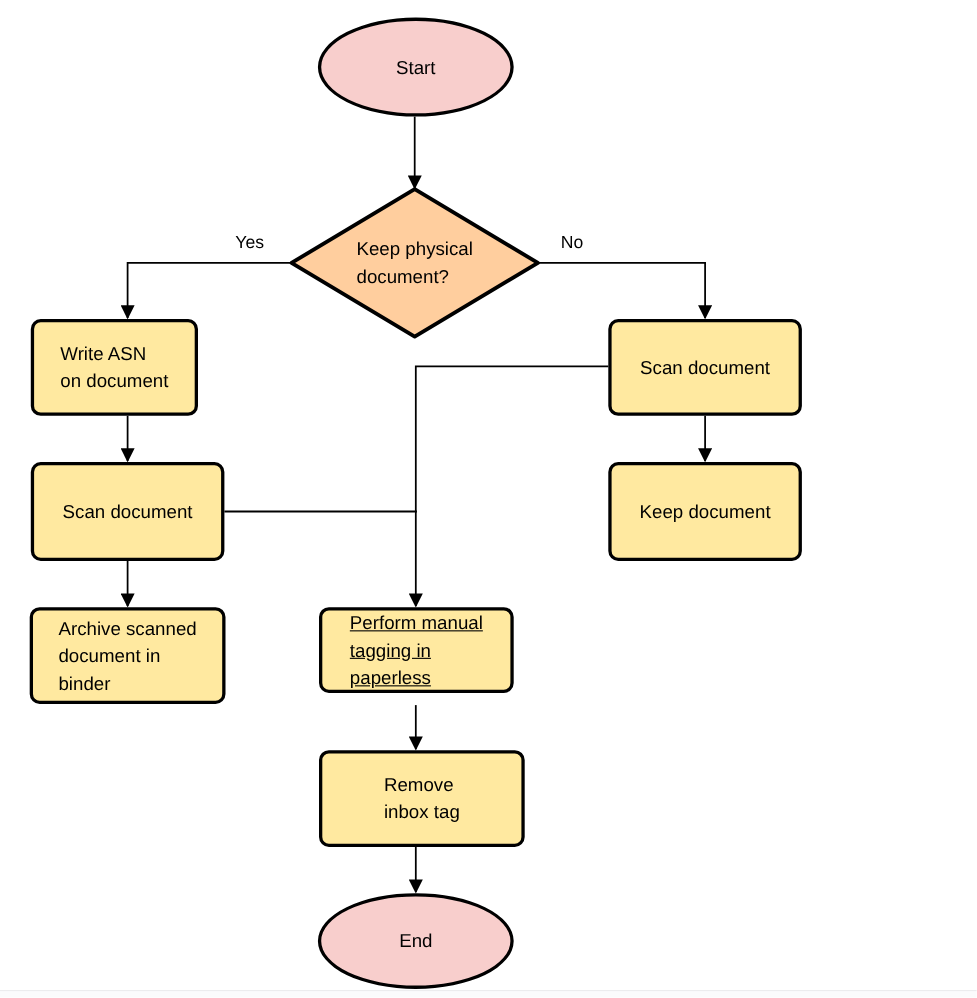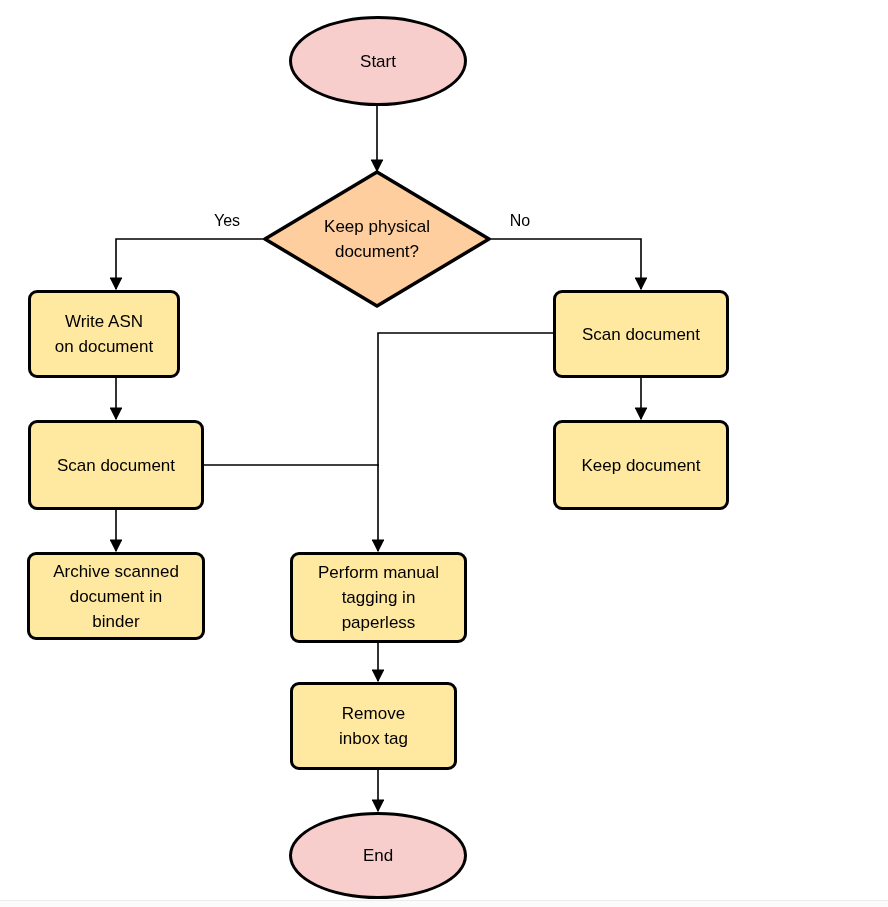--- a/index.html
+++ b/index.html
@@ -32,21 +32,21 @@
     fill: var(--decision-fill, #ffce9e);
     stroke: var(--border, #000000);
     stroke-width: 3.5;
     stroke-linejoin: round;
   }
   .node {
     position: absolute;
     display: flex;
     align-items: center;
     justify-content: center;
-    text-align: center;
+    text-align: left;
     box-sizing: border-box;
     font-size: 17px;
     line-height: 25px;
     white-space: pre-line;
   }
   .process {
     background: var(--process-fill, #ffe9a0);
     border: 3px solid var(--border, #000000);
     border-radius: 9px;
   }
@@ -141,27 +141,27 @@
   </div>
 
   <div class="node process" style="left:553px; top:290px; width:176px; height:88px;">
     <span>Scan document</span>
   </div>
 
   <div class="node process" style="left:553px; top:420px; width:176px; height:90px;">
     <span>Keep document</span>
   </div>
 
-  <div class="node process" style="left:290px; top:552px; width:177px; height:91px;">
+  <div class="node process" style="left:290px; top:552px; width:177px; height:78px;text-decoration:underline;">
     <span>Perform manual
 tagging in
 paperless</span>
   </div>
 
-  <div class="node process" style="left:290px; top:682px; width:167px; height:88px;">
+  <div class="node process" style="left:290px; top:682px; width:187px; height:88px;">
     <span>Remove
 inbox tag</span>
   </div>
 
   <div class="node terminator" style="left:289px; top:812px; width:178px; height:87px;">
     <span>End</span>
   </div>
 
 
   <div class="bottom-edge"></div>

